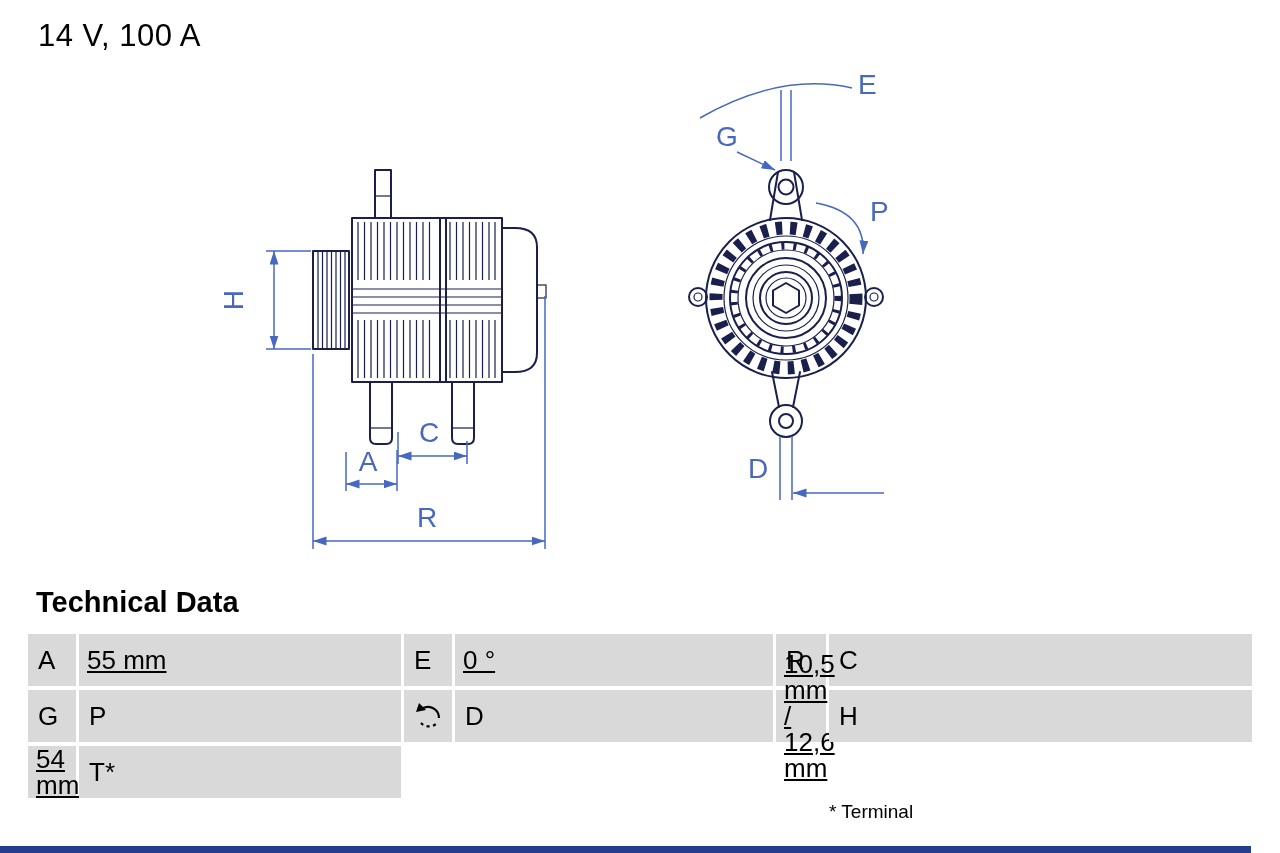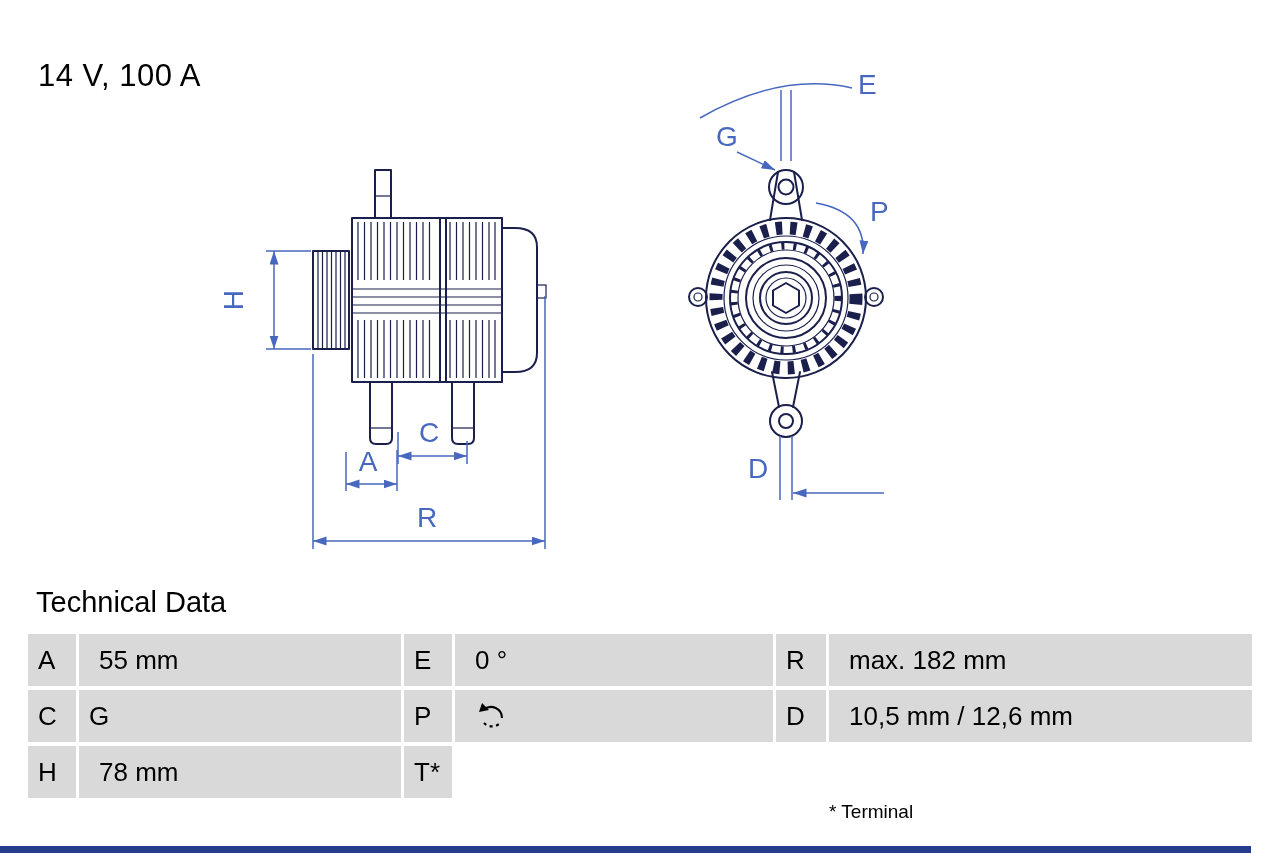--- a/index.html
+++ b/index.html
@@ -3,40 +3,39 @@
 <meta charset="utf-8">
 <style>
   html,body{margin:0;padding:0;}
   body{
     width:1280px;height:853px;position:relative;background:#ffffff;
     font-family:"Liberation Sans",sans-serif;color:#000;overflow:hidden;
   }
   .page-title{
     position:absolute;left:38px;top:18px;font-size:31px;font-weight:400;
     letter-spacing:0.5px;
-    margin-top:40px;
   }
   .diagram-wrap{position:absolute;left:0;top:0;width:1280px;height:580px;}
   .tech-heading{
-    position:absolute;left:36px;top:586px;font-size:29px;font-weight:400;
+    position:absolute;left:36px;top:586px;font-size:29px;font-weight:700;
   }
   .tech-table{
     position:absolute;left:28px;top:634px;width:1224px;
     display:grid;
     grid-template-columns:48px 322px 48px 318px 50px 1fr;
     grid-auto-rows:52px;
     gap:4px 3px;
     background:#ffffff;
   }
   .cell{
     background:#d9d9d9;display:flex;align-items:center;
     font-size:26px;line-height:1;
   }
   .cell.key{padding-left:10px;}
-  .cell.val{padding-left:20px;}
+  .cell.val{padding-left:8px;text-decoration:underline;}
   .footnote{
     position:absolute;left:829px;top:801px;font-size:19px;text-align:center;
   }
   .footer-bar{
     position:absolute;left:0;bottom:0;width:1251px;height:7px;
     background:#263c8c;
   }
   
   .outline{stroke:#1a1f4b;stroke-width:2;fill:none;stroke-linejoin:round;stroke-linecap:round;}
   .thin{stroke:#1a1f4b;stroke-width:1.2;fill:none;}
@@ -147,35 +146,34 @@
 
 <div class="tech-heading">Technical Data</div>
 
 <div class="tech-table">
 
   <div class="cell key">A</div>
   <div class="cell val">55 mm</div>
   <div class="cell key">E</div>
   <div class="cell val">0 °</div>
   <div class="cell key">R</div>
-  <div class="cell val">max. 182 mm</div>
 
   <div class="cell key">C</div>
   <div class="cell key">G</div>
   <div class="cell key">P</div>
   <div class="cell val">
     <svg width="34" height="32" viewBox="0 0 34 32">
       <path class="rot-icon" d="M27 18 A11 11 0 0 0 9 9.5" marker-end="none"></path>
       <polygon points="4,12 14,10 7,3" fill="#000" stroke="none"></polygon>
       <path class="rot-icon" d="M9 23 A11 11 0 0 0 25 23" stroke-dasharray="3 3.5"></path>
     </svg>
   </div>
 
   <div class="cell key">D</div>
   <div class="cell val">10,5 mm / 12,6 mm</div>
   <div class="cell key">H</div>
-  <div class="cell val">78 mm</div>
+  <div class="cell val">54 mm</div>
   <div class="cell key">T*</div>
 </div>
 
 <div class="footnote">* Terminal</div>
 
 <div class="footer-bar"></div>
 
 </body></html>

